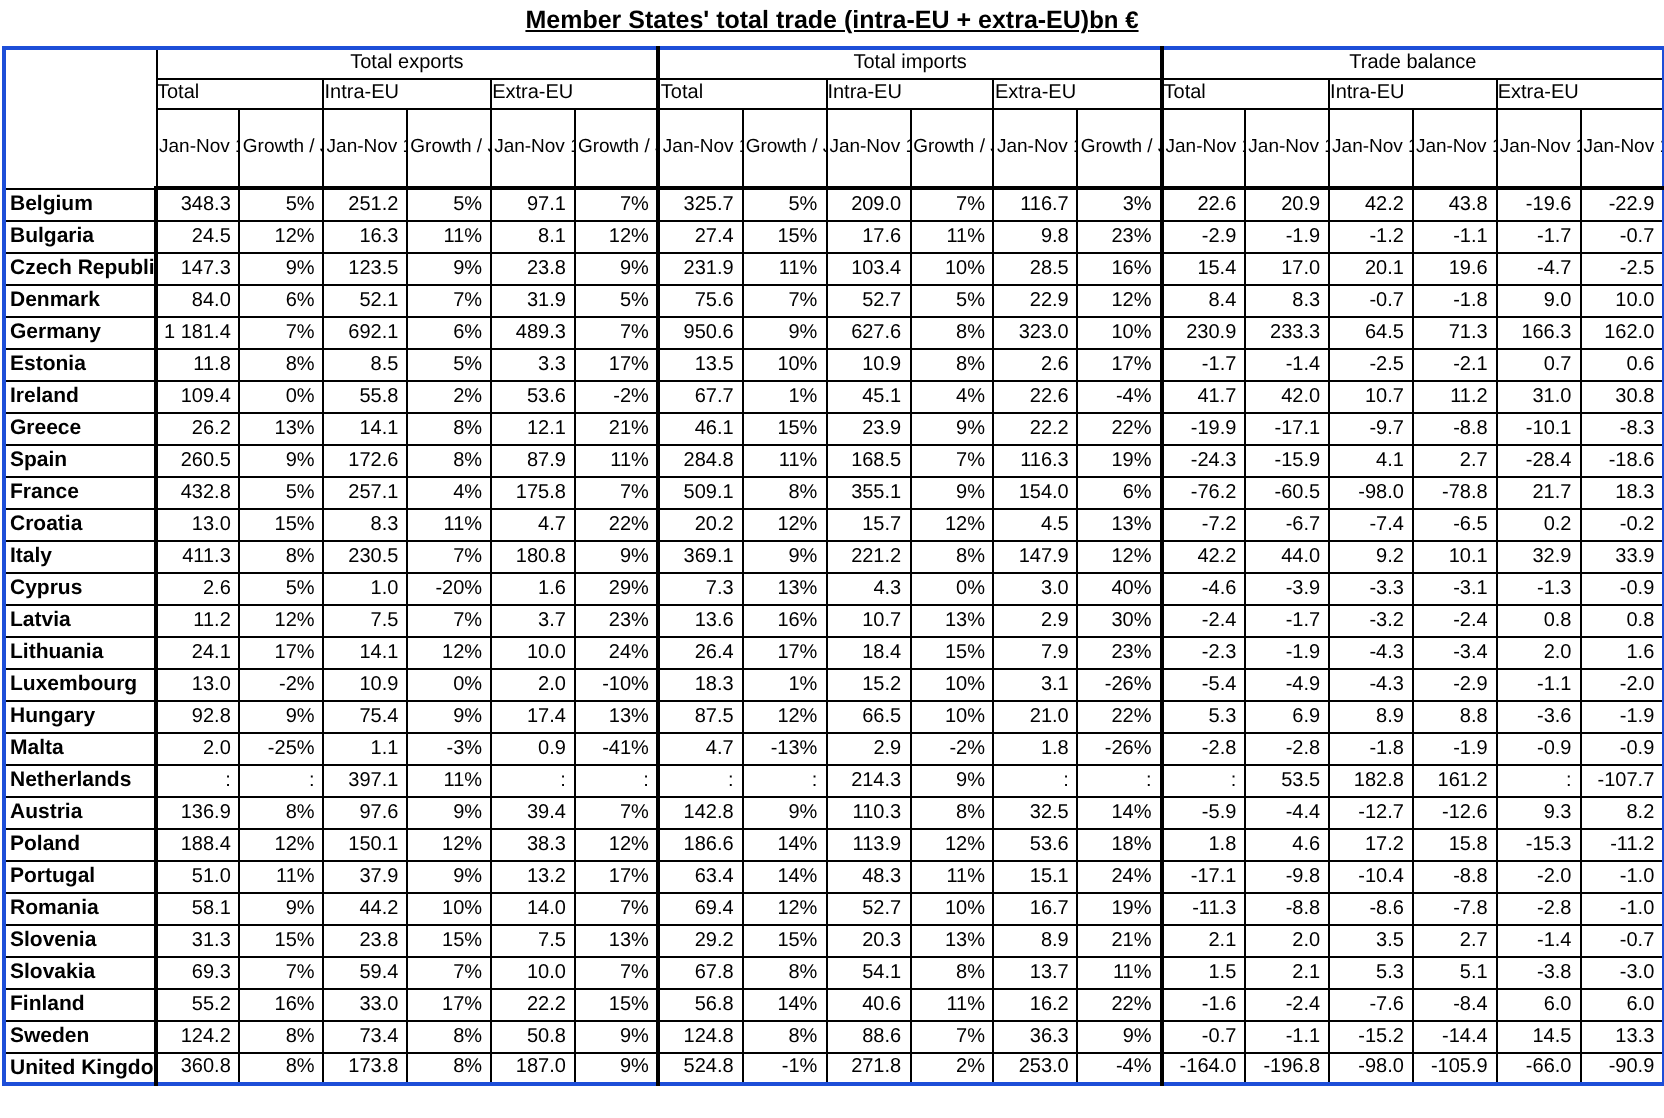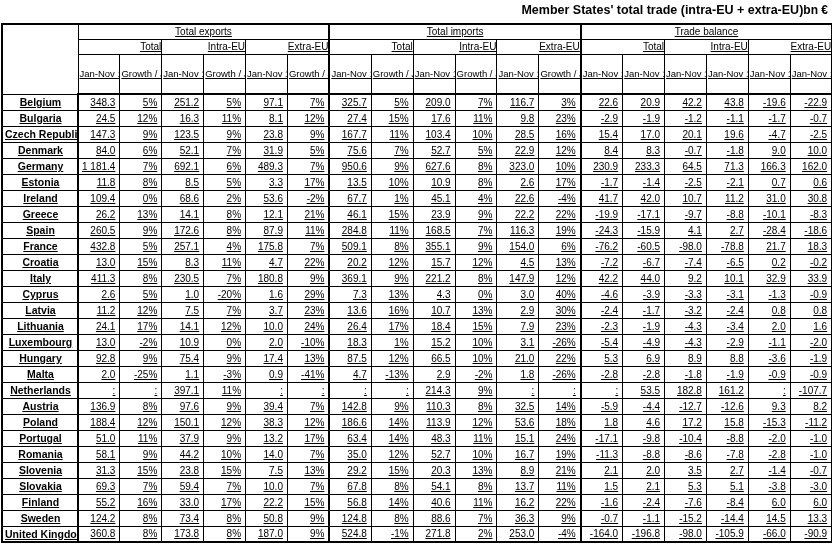--- a/index.html
+++ b/index.html
@@ -8,56 +8,56 @@
     background: #ffffff;
     width: 832px;
     height: 559px;
     overflow: hidden;
     font-family: "Liberation Sans", sans-serif;
     color: #000;
   }
   .page { padding: 2px 1px 0 1px; }
   .titlebar {
     display: flex;
-    justify-content: flex-end;
+    justify-content: center;
     align-items: baseline;
     padding: 1px 3px 3px 3px;
     height: 17px;
+    text-decoration: underline;
   }
   .title { font-size: 12.5px; font-weight: bold; }
   .unit  { font-size: 12px;   font-weight: bold; }
   table.trade {
     border-collapse: collapse;
     table-layout: fixed;
     width: 830px;
-    border: 2px solid #000000;
-    text-decoration: underline;
+    border: 2px solid #1d4ed8;
   }
   table.trade th, table.trade td {
     border: 1px solid #000;
     box-sizing: border-box;
     overflow: hidden;
     white-space: nowrap;
   }
   th.corner { border-right: 1px solid #000; }
   th.grp {
     font-size: 10px; font-weight: normal; text-align: center;
     height: 15px; padding: 0;
   }
   th.sub {
-    font-size: 10px; font-weight: normal; text-align: right;
+    font-size: 10px; font-weight: normal; text-align: left;
     height: 15px; padding: 0;
   }
   th.leaf {
     font-size: 9.5px; font-weight: normal; text-align: center;
     white-space: pre-line; line-height: 1.1;
     height: 40px; padding: 0 1px; vertical-align: middle;
   }
   th.country {
-    font-size: 10.5px; font-weight: bold; text-align: center;
+    font-size: 10.5px; font-weight: bold; text-align: left;
     padding: 0 1px 0 2px; height: 16px; margin-top: 28px;
   }
   td.num {
     font-size: 10px; text-align: right;
     padding: 0 4px 0 0; height: 16px;
   }
   .thick-l { border-left: 2px solid #000 !important; }
   thead tr.leaf-row th { border-bottom: 2px solid #000; }
   .footnote {
     font-size: 9px;
@@ -202,21 +202,21 @@
           <td class="num">-0.7</td>
         </tr>
         <tr>
           <th class="country">Czech Republic</th>
           <td class="num thick-l">147.3</td>
           <td class="num">9%</td>
           <td class="num">123.5</td>
           <td class="num">9%</td>
           <td class="num">23.8</td>
           <td class="num">9%</td>
-          <td class="num thick-l">167.7</td>
+          <td class="num thick-l">231.9</td>
           <td class="num">11%</td>
           <td class="num">103.4</td>
           <td class="num">10%</td>
           <td class="num">28.5</td>
           <td class="num">16%</td>
           <td class="num thick-l">15.4</td>
           <td class="num">17.0</td>
           <td class="num">20.1</td>
           <td class="num">19.6</td>
           <td class="num">-4.7</td>
@@ -282,21 +282,21 @@
           <td class="num">-1.4</td>
           <td class="num">-2.5</td>
           <td class="num">-2.1</td>
           <td class="num">0.7</td>
           <td class="num">0.6</td>
         </tr>
         <tr>
           <th class="country">Ireland</th>
           <td class="num thick-l">109.4</td>
           <td class="num">0%</td>
-          <td class="num">68.6</td>
+          <td class="num">55.8</td>
           <td class="num">2%</td>
           <td class="num">53.6</td>
           <td class="num">-2%</td>
           <td class="num thick-l">67.7</td>
           <td class="num">1%</td>
           <td class="num">45.1</td>
           <td class="num">4%</td>
           <td class="num">22.6</td>
           <td class="num">-4%</td>
           <td class="num thick-l">41.7</td>
@@ -622,21 +622,21 @@
           <td class="num">-1.0</td>
         </tr>
         <tr>
           <th class="country">Romania</th>
           <td class="num thick-l">58.1</td>
           <td class="num">9%</td>
           <td class="num">44.2</td>
           <td class="num">10%</td>
           <td class="num">14.0</td>
           <td class="num">7%</td>
-          <td class="num thick-l">35.0</td>
+          <td class="num thick-l">69.4</td>
           <td class="num">12%</td>
           <td class="num">52.7</td>
           <td class="num">10%</td>
           <td class="num">16.7</td>
           <td class="num">19%</td>
           <td class="num thick-l">-11.3</td>
           <td class="num">-8.8</td>
           <td class="num">-8.6</td>
           <td class="num">-7.8</td>
           <td class="num">-2.8</td>

